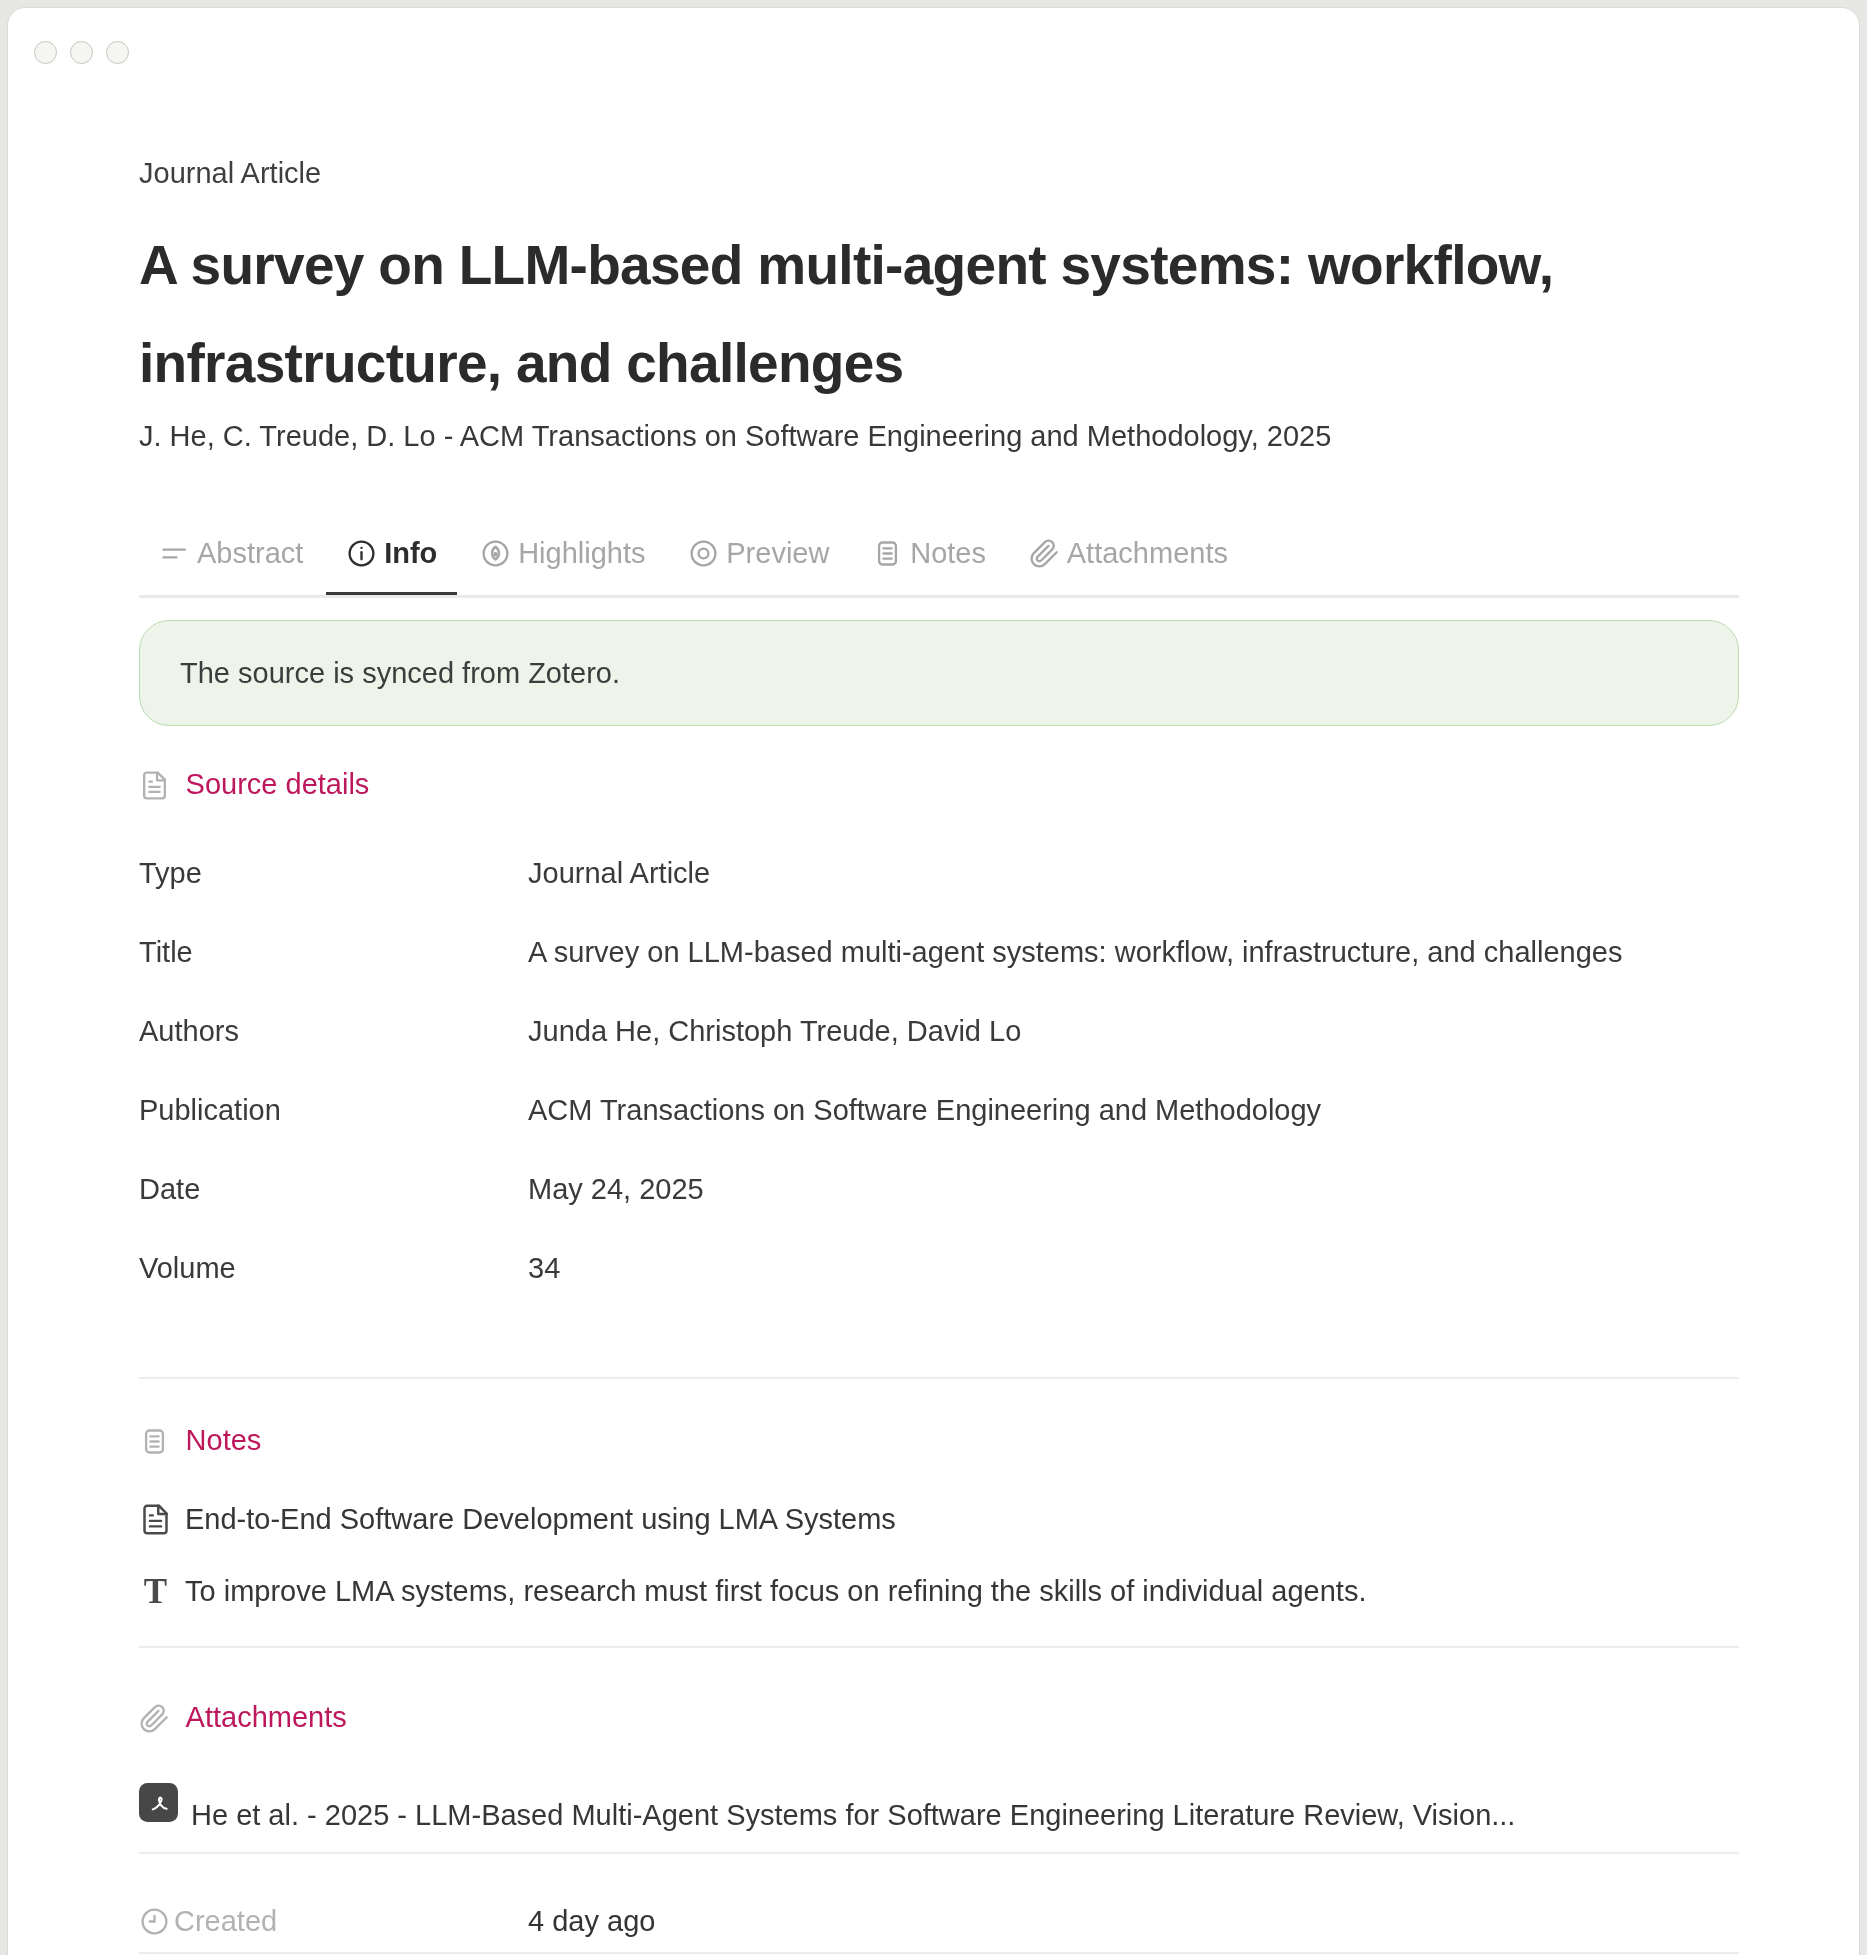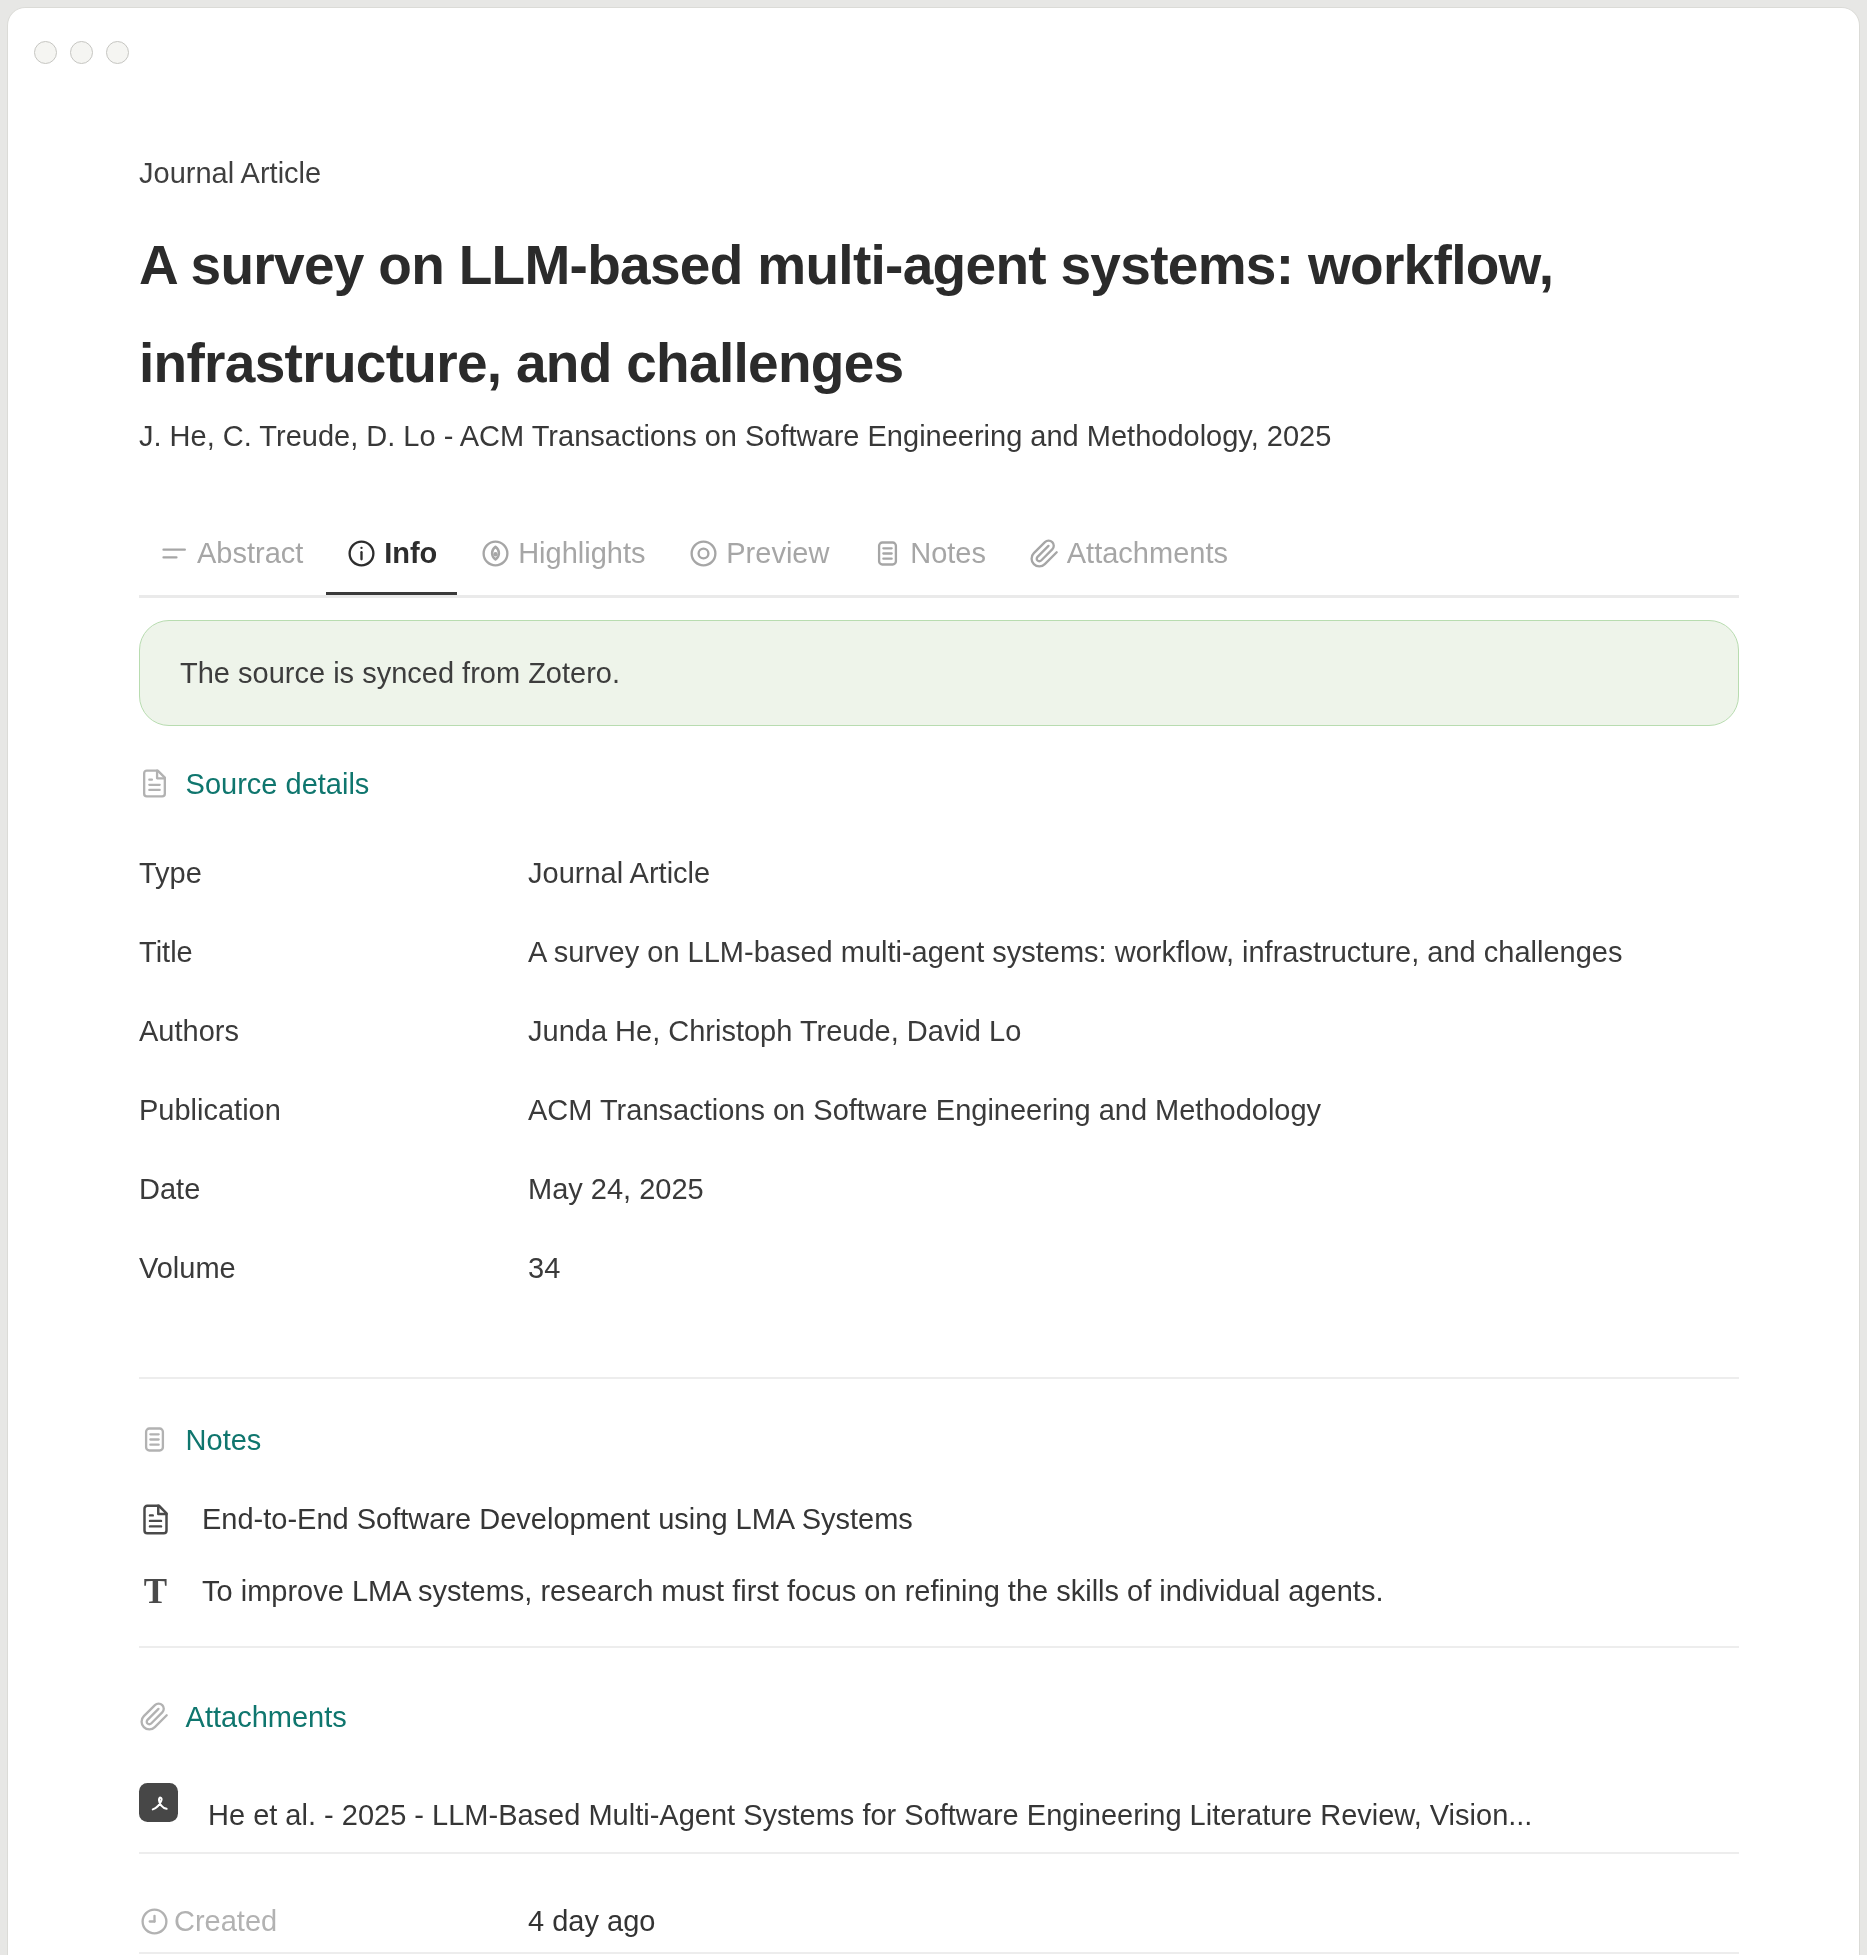--- a/index.html
+++ b/index.html
@@ -23,32 +23,32 @@
     stroke-linecap:round;stroke-linejoin:round;}
   .tab.active{color:#2d2d2d;font-weight:600;}
   .tab.active svg{stroke:#2d2d2d;}
   .tab.active::after{content:"";position:absolute;left:0;right:0;top:61px;height:5px;background:#3a3a3a;}
   .tabline{position:absolute;left:131px;right:120px;top:587px;height:2.8px;background:#eaeaea;}
   
   .banner{position:absolute;left:131px;right:120px;top:612px;height:106px;box-sizing:border-box;
     background:#eef4ea;border:1.4px solid #b8dcb0;border-radius:11.3px;display:flex;align-items:center;
     padding-left:40px;font-size:29px;color:#3d3d3d;}
   
-  .sec{position:absolute;left:131px;display:flex;align-items:flex-start;gap:15.6px;
-    font-size:29px;color:#0f766e;}
+  .sec{position:absolute;left:131px;display:flex;align-items:flex-end;gap:15.6px;
+    font-size:29px;color:#be185d;}
   .sec svg{width:31px;height:31px;stroke:#b2b2b2;stroke-width:1.8;fill:none;
     stroke-linecap:round;stroke-linejoin:round;}
   
   .fields{position:absolute;left:131px;top:844px;right:120px;display:grid;
     grid-template-columns:389px 1fr;row-gap:37px;font-size:29px;color:#3a3a3a;line-height:42px;}
   .fields .val{max-width:1118px;}
   
   .hr{position:absolute;left:131px;right:120px;height:2.1px;background:#ededed;}
   
-  .item{position:absolute;left:131px;display:flex;align-items:center;gap:30px;
+  .item{position:absolute;left:131px;display:flex;align-items:center;gap:13px;
     font-size:29px;color:#363636;}
   .item svg{width:33px;height:33px;stroke:#4a4a4a;stroke-width:1.8;fill:none;
     stroke-linecap:round;stroke-linejoin:round;flex:none;}
   .t-glyph{width:33px;text-align:center;font-family:"Liberation Serif",serif;font-weight:600;
     font-size:35px;color:#4a4a4a;line-height:33px;flex:none;}
   .pdf-tile{width:39px;height:39px;border-radius:8.5px;background:#474747;flex:none;
     display:flex;align-items:center;justify-content:center;}
   .pdf-tile svg{width:28px;height:28px;stroke:#ffffff;stroke-width:2.6;fill:none;
     stroke-linecap:round;stroke-linejoin:round;}
   .attach-text{white-space:nowrap;overflow:hidden;max-width:1500px;margin-top:27px;}

